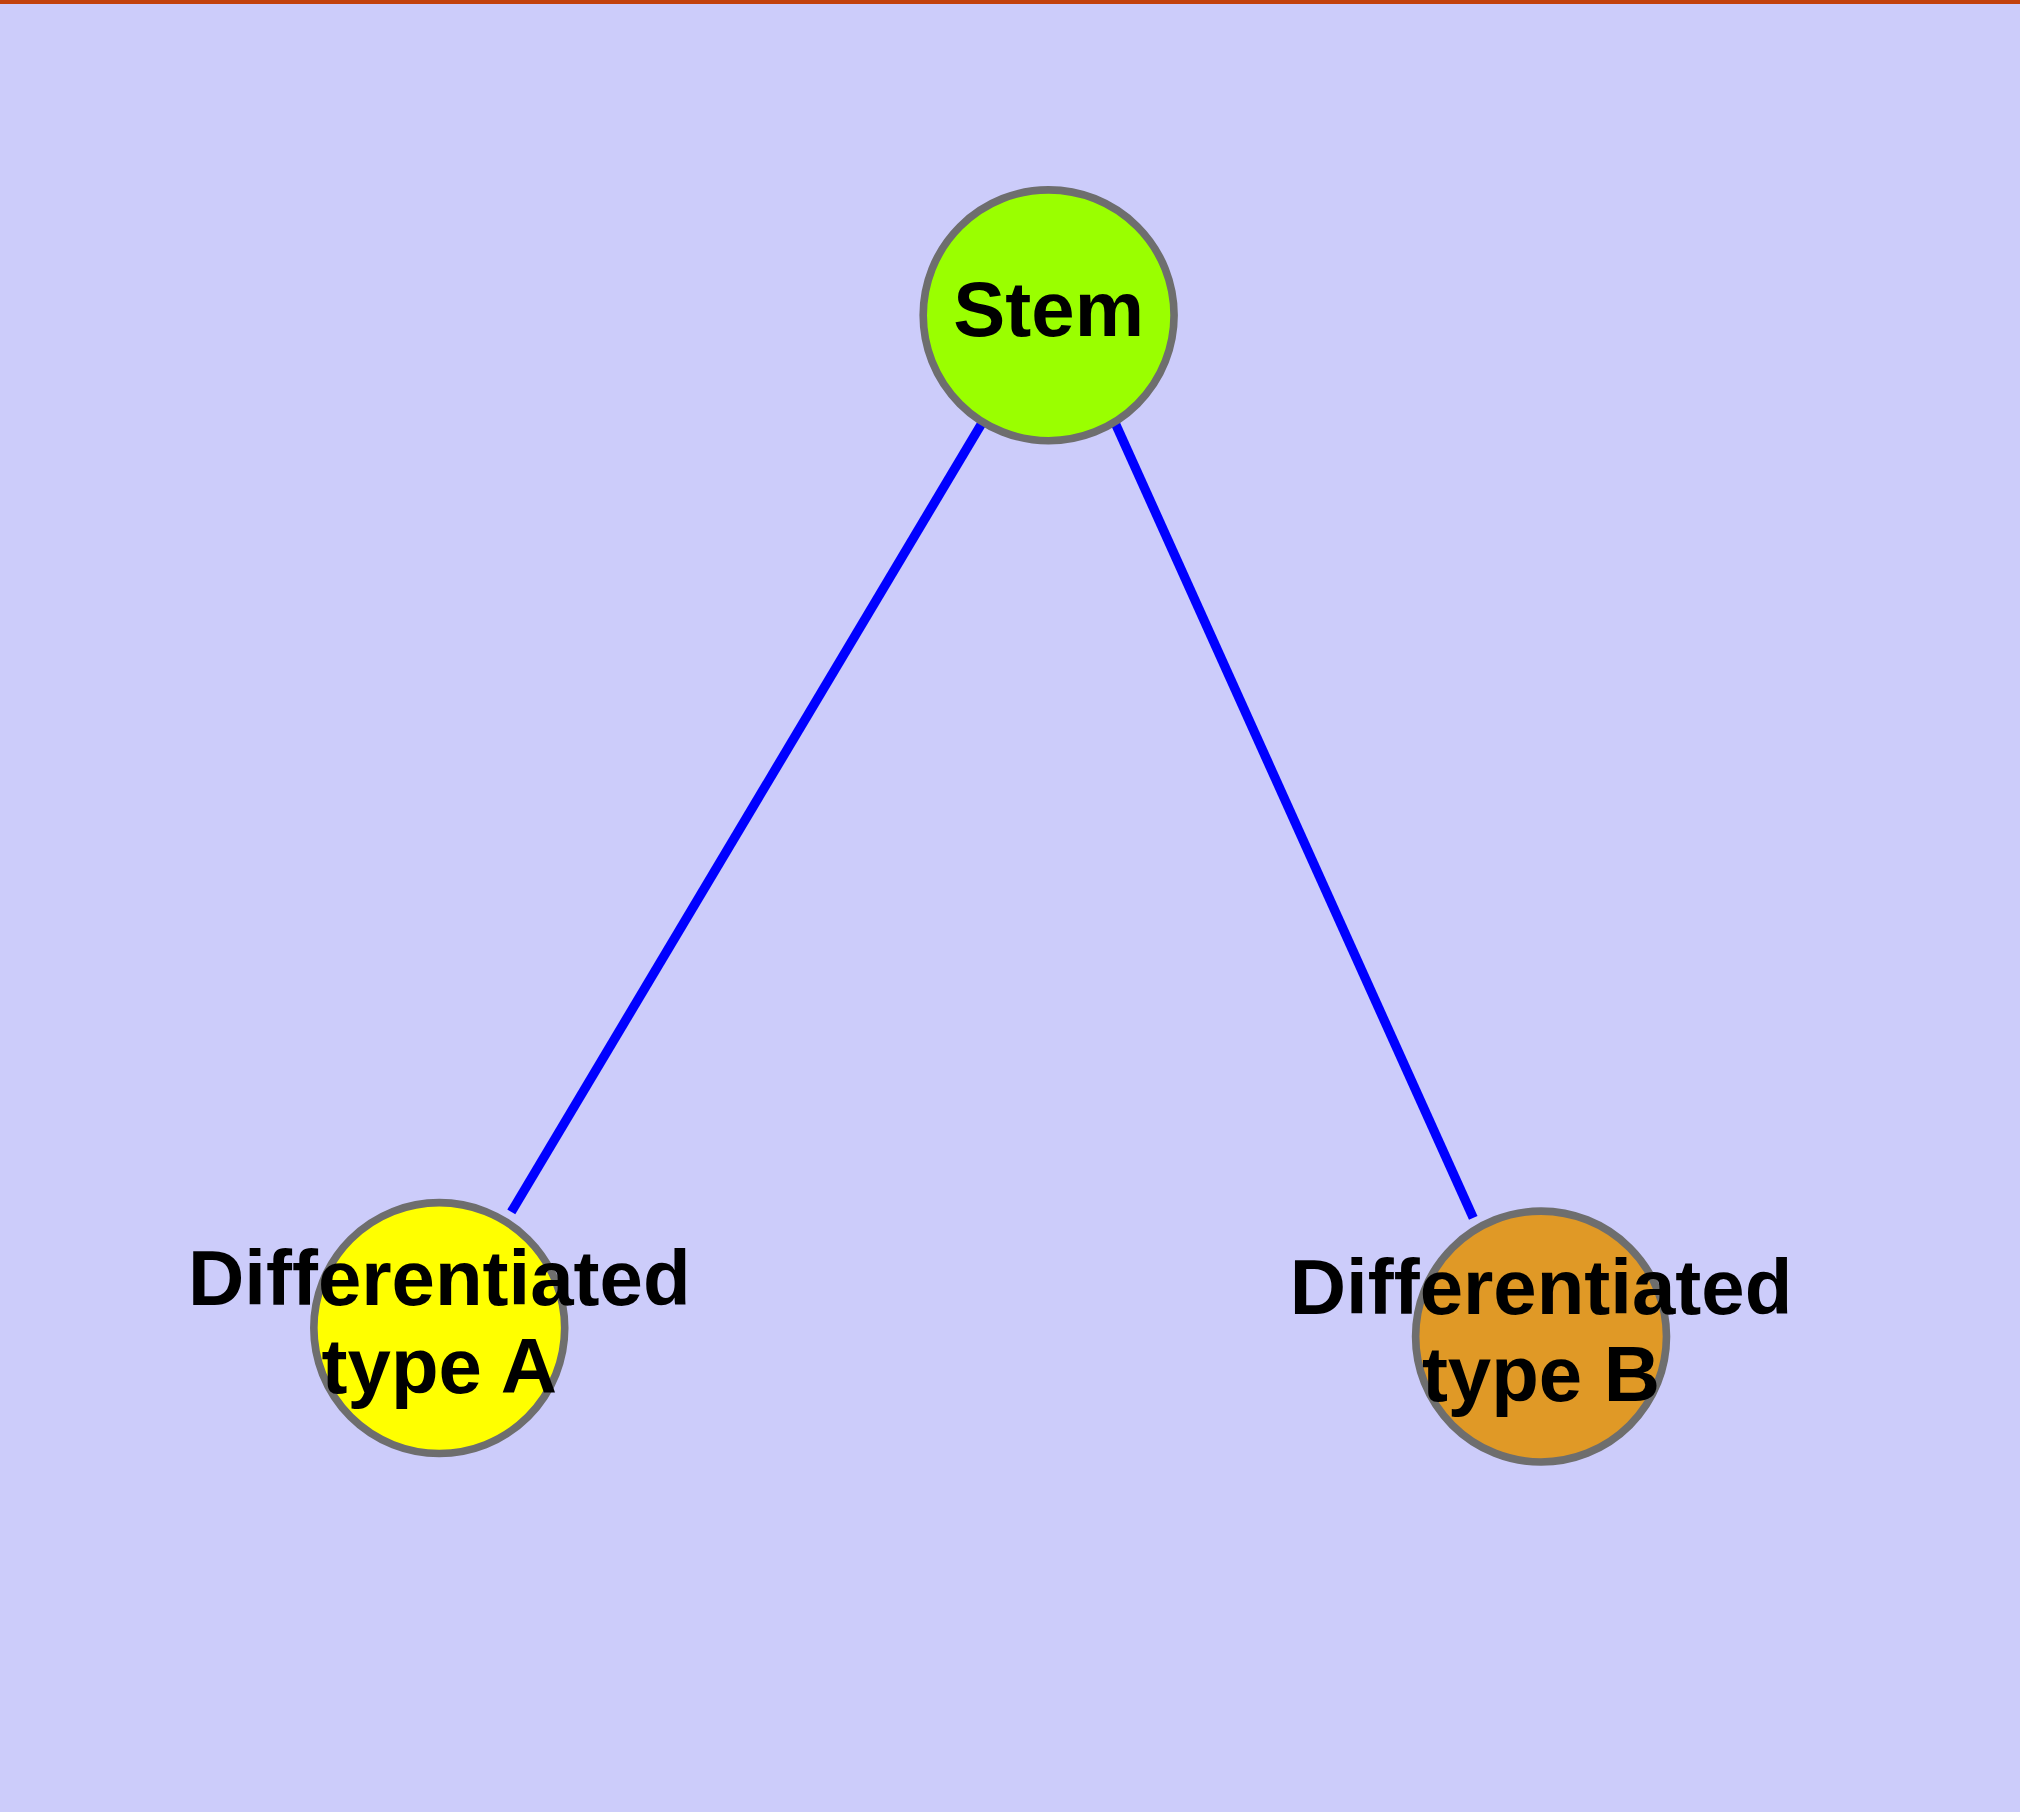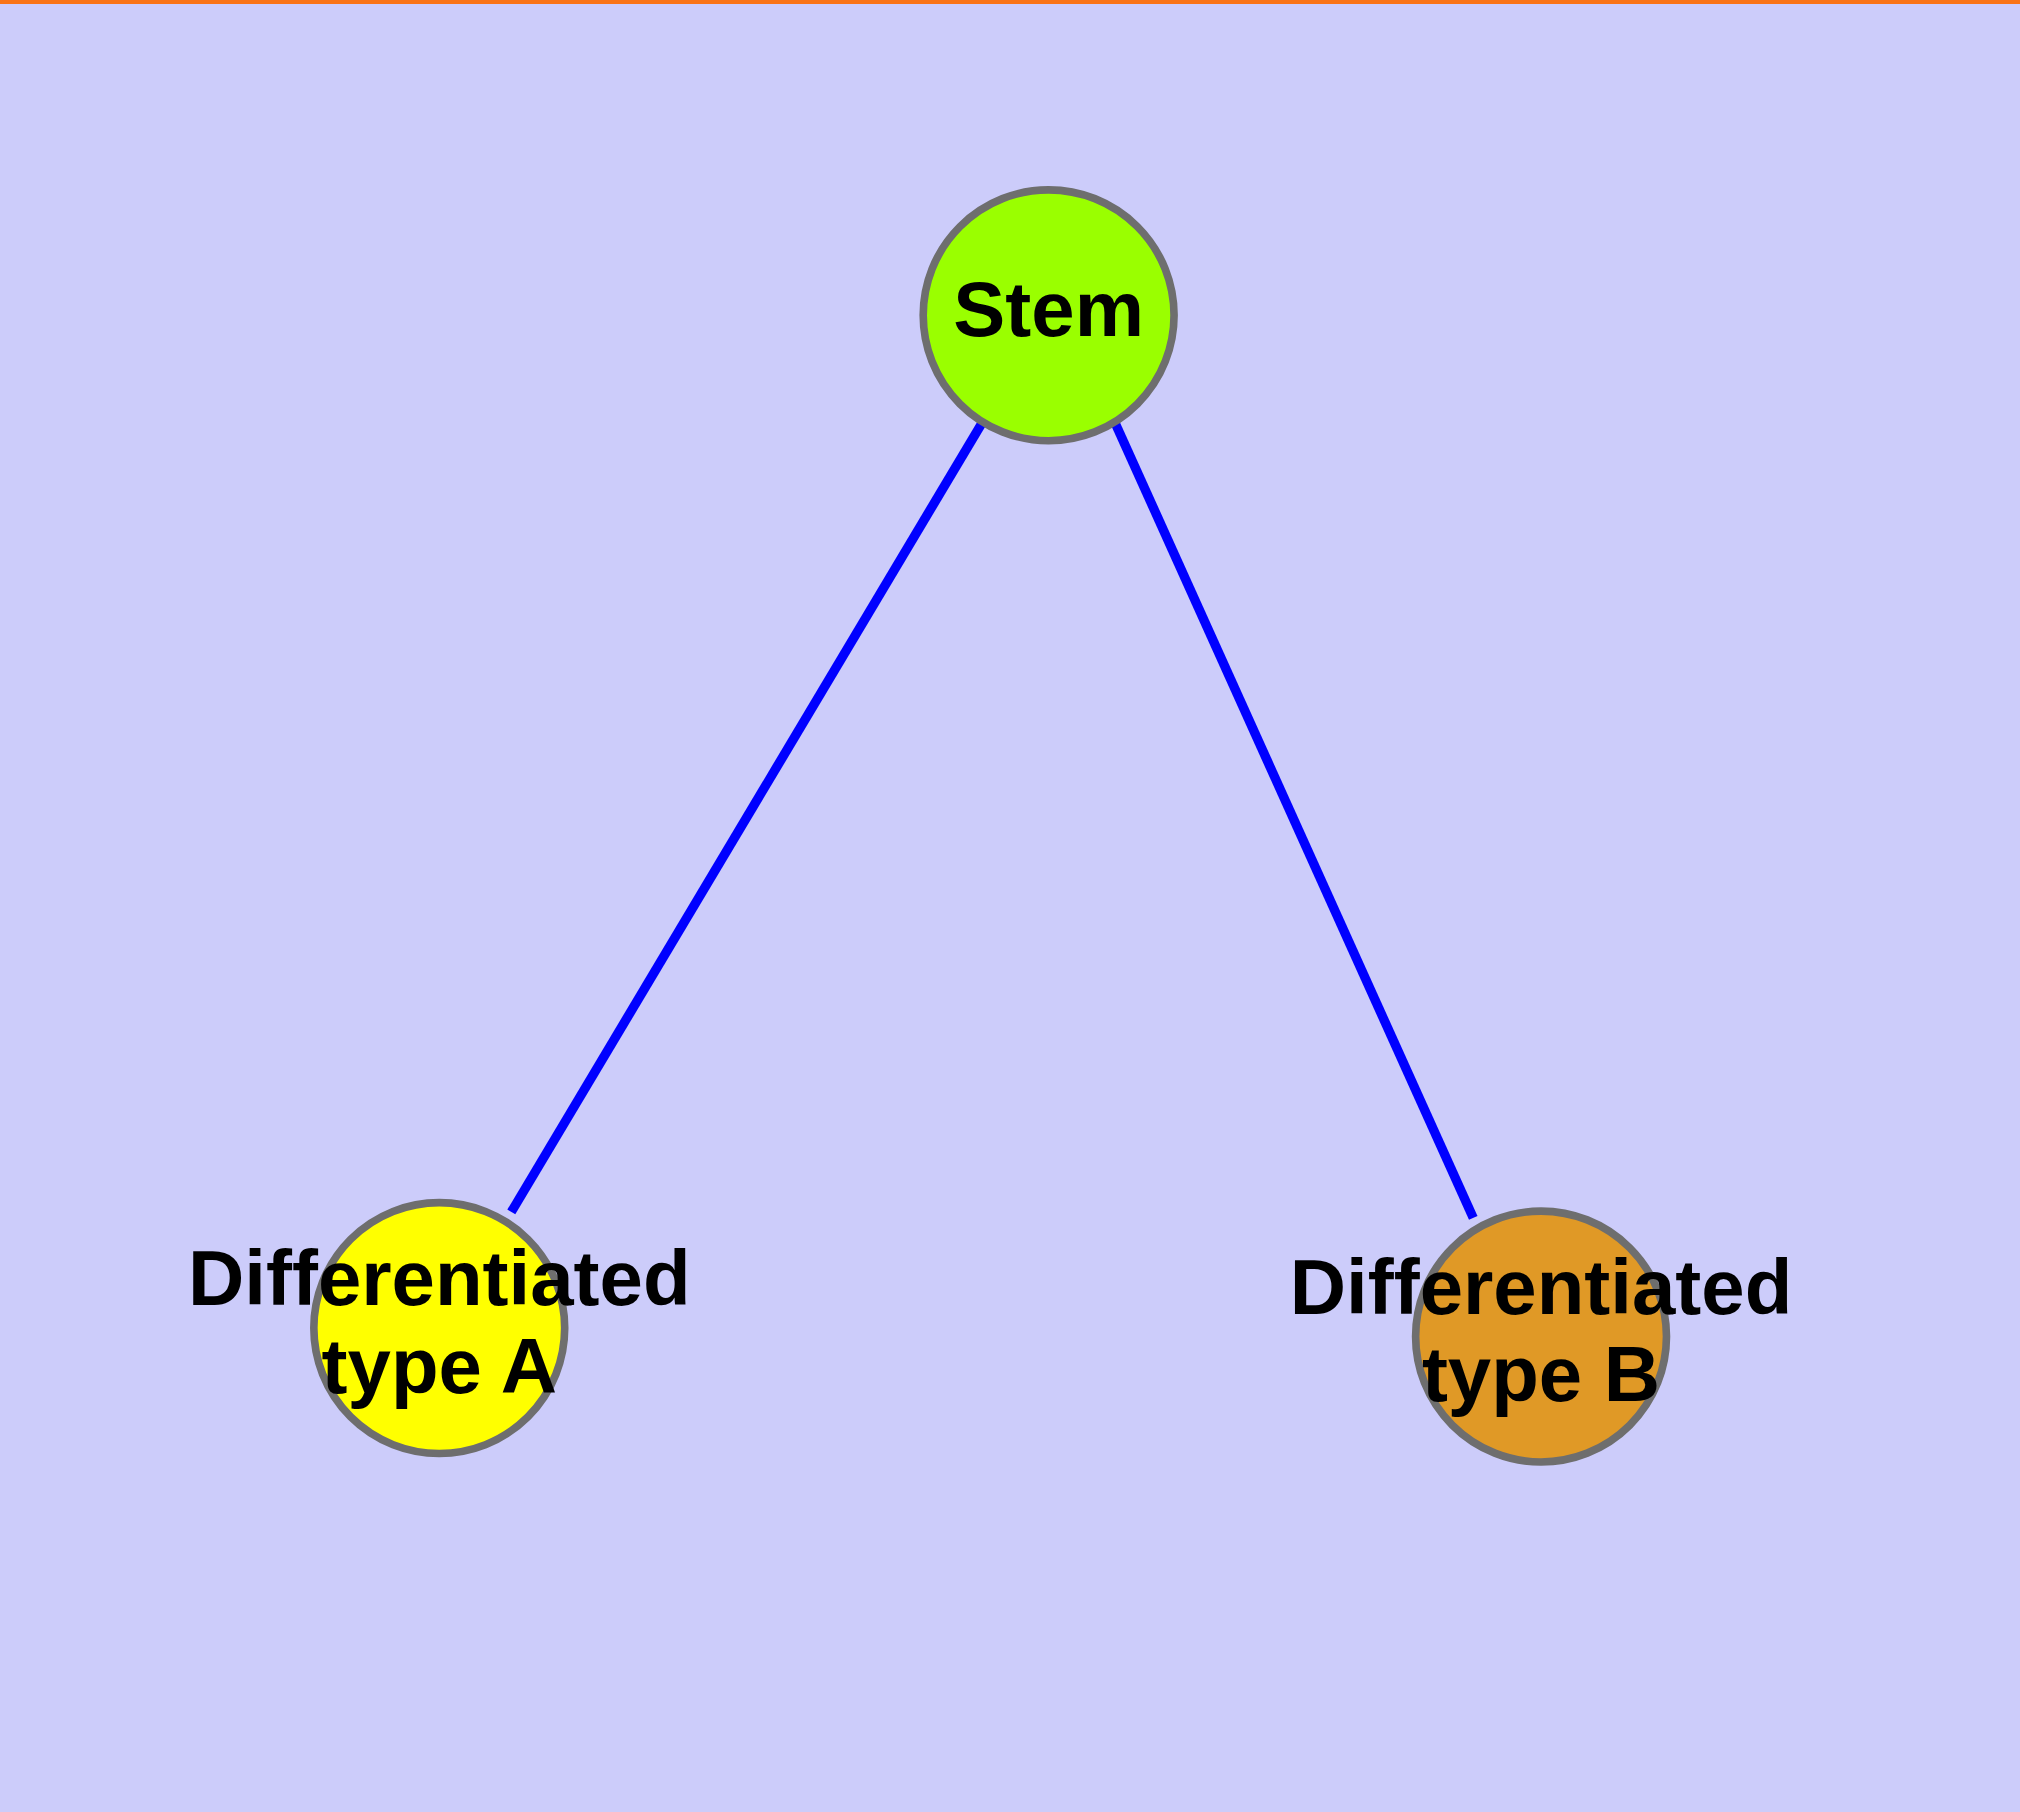--- a/index.html
+++ b/index.html
@@ -47,21 +47,21 @@
     text-anchor: middle;
     dominant-baseline: middle;
   }
   .node-label-main {
     font-size: 92px;
   }
 </style>
 </head>
 <body>
 
-<div id="canvas" style="width: 2021px; height: 1812px; background: #f97316;">
+<div id="canvas" style="width: 2021px; height: 1812px; background: #c2410c;">
   <div id="plot-bg" style="background: rgb(204, 204, 250); width: 2021px; height: 1808px;"></div>
 
   <svg id="graph-svg" viewBox="0 0 2384 2138">
     <g>
       <line class="edge-line" x1="1159" y1="498" x2="603" y2="1430" stroke="#0000ff" stroke-width="11"></line>
       <line class="edge-line" x1="1315" y1="498" x2="1738" y2="1437" stroke="#0000ff" stroke-width="11"></line>
     </g>
 
     <g>
       <g>

